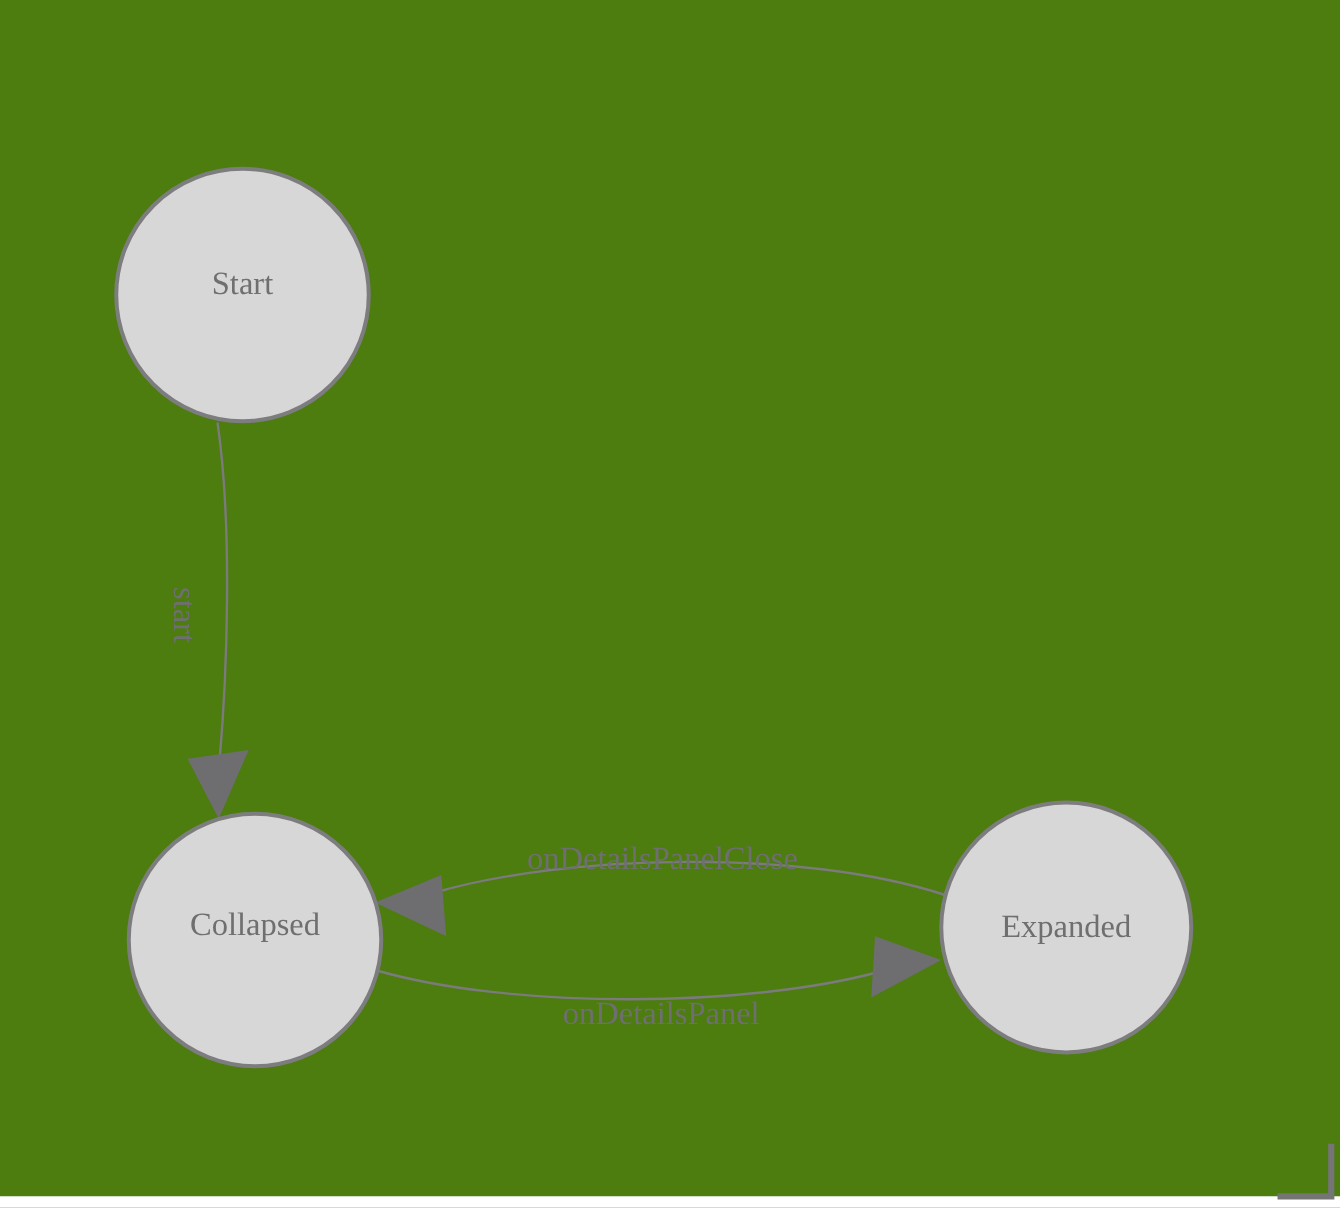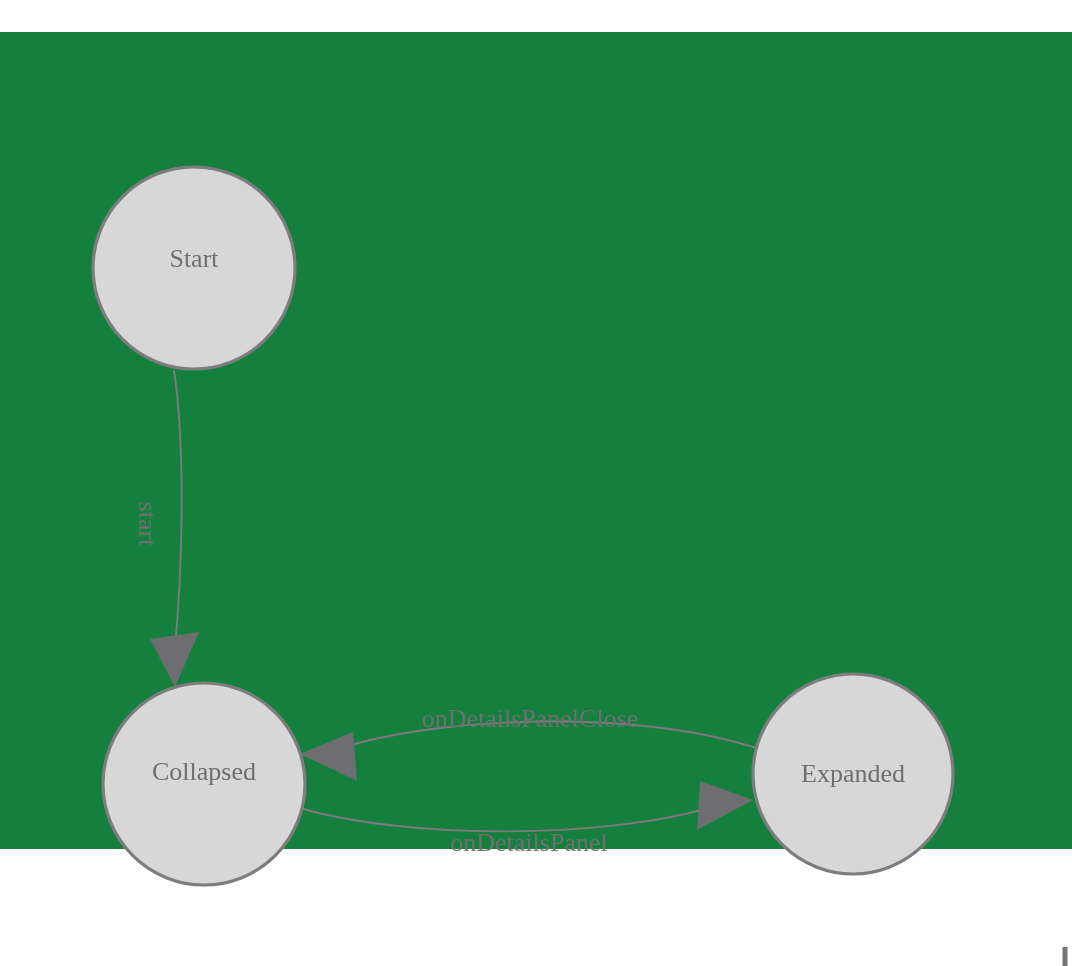--- a/index.html
+++ b/index.html
@@ -10,23 +10,22 @@
   }
   body {
     width: 1072px;
     height: 966px;
     overflow: hidden;
     font-family: "Liberation Serif", "DejaVu Serif", serif;
   }
   #diagram-root {
     position: relative;
     width: 1072px;
-    height: 817px;
-    background: #15803d;
-    margin-top: 32px;
+    height: 957px;
+    background: #4d7c0f;
   }
   #diagram-svg {
     position: absolute;
     top: 0;
     left: 0;
     width: 1072px;
     height: 966px;
     display: block;
   }
   .node-circle {

